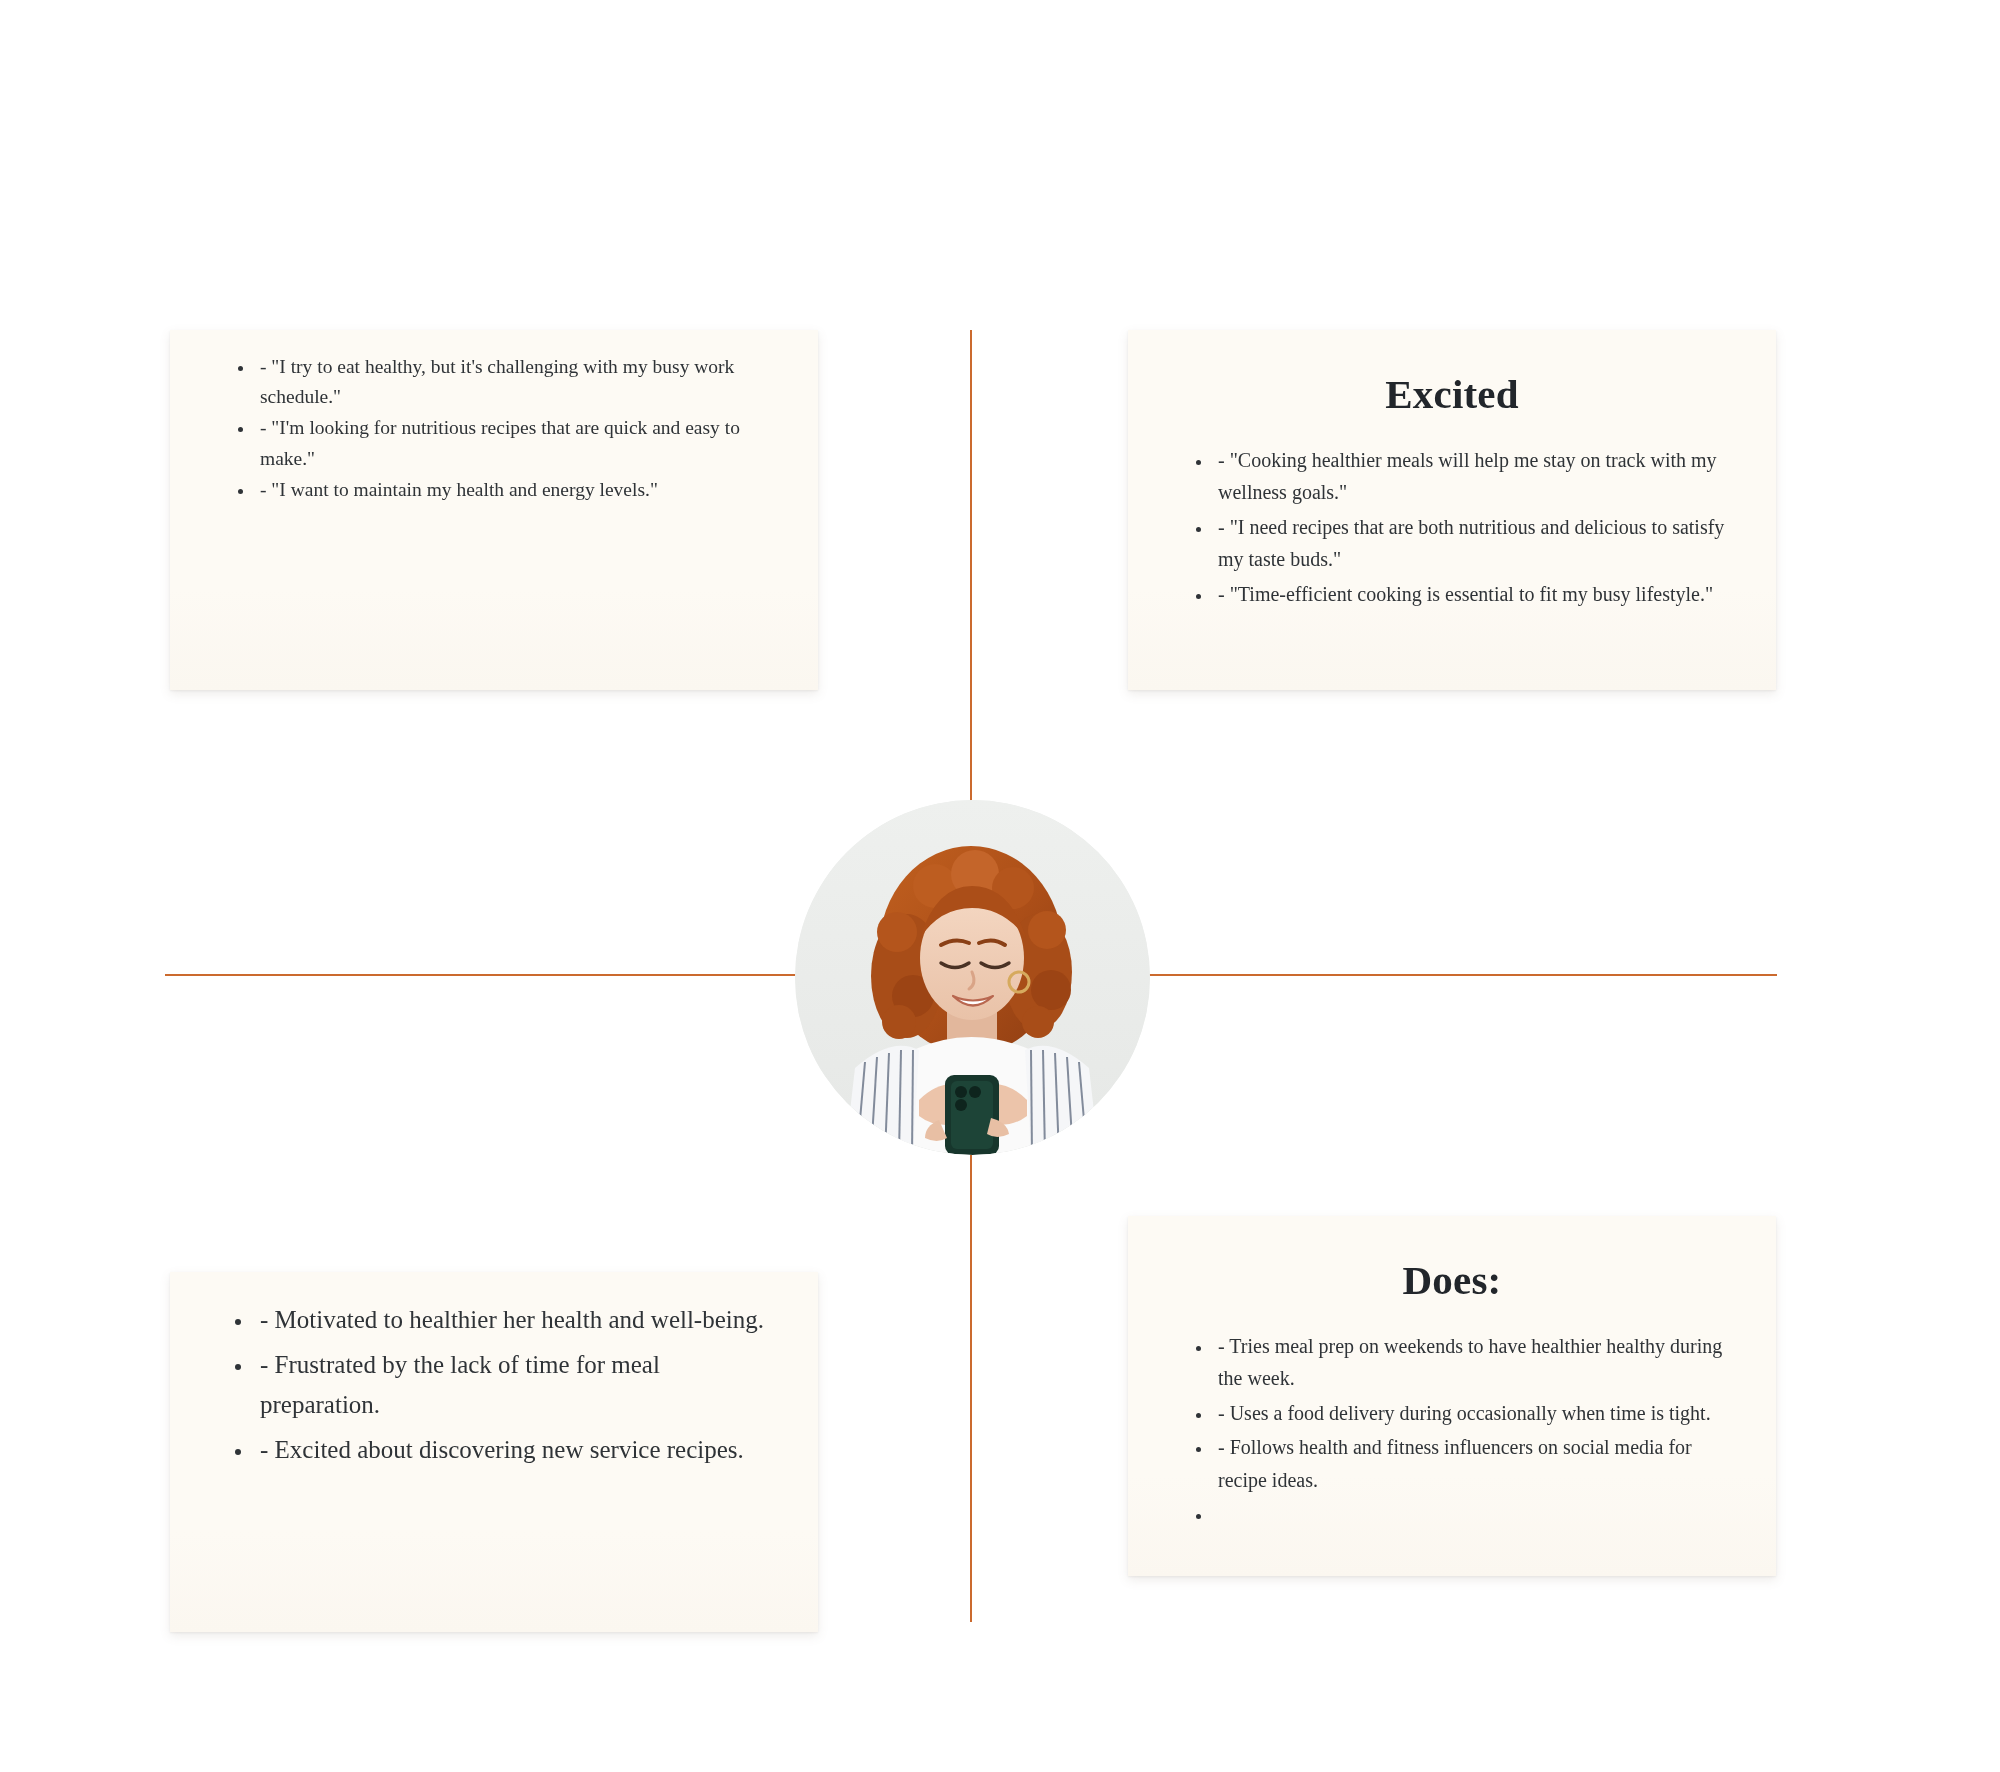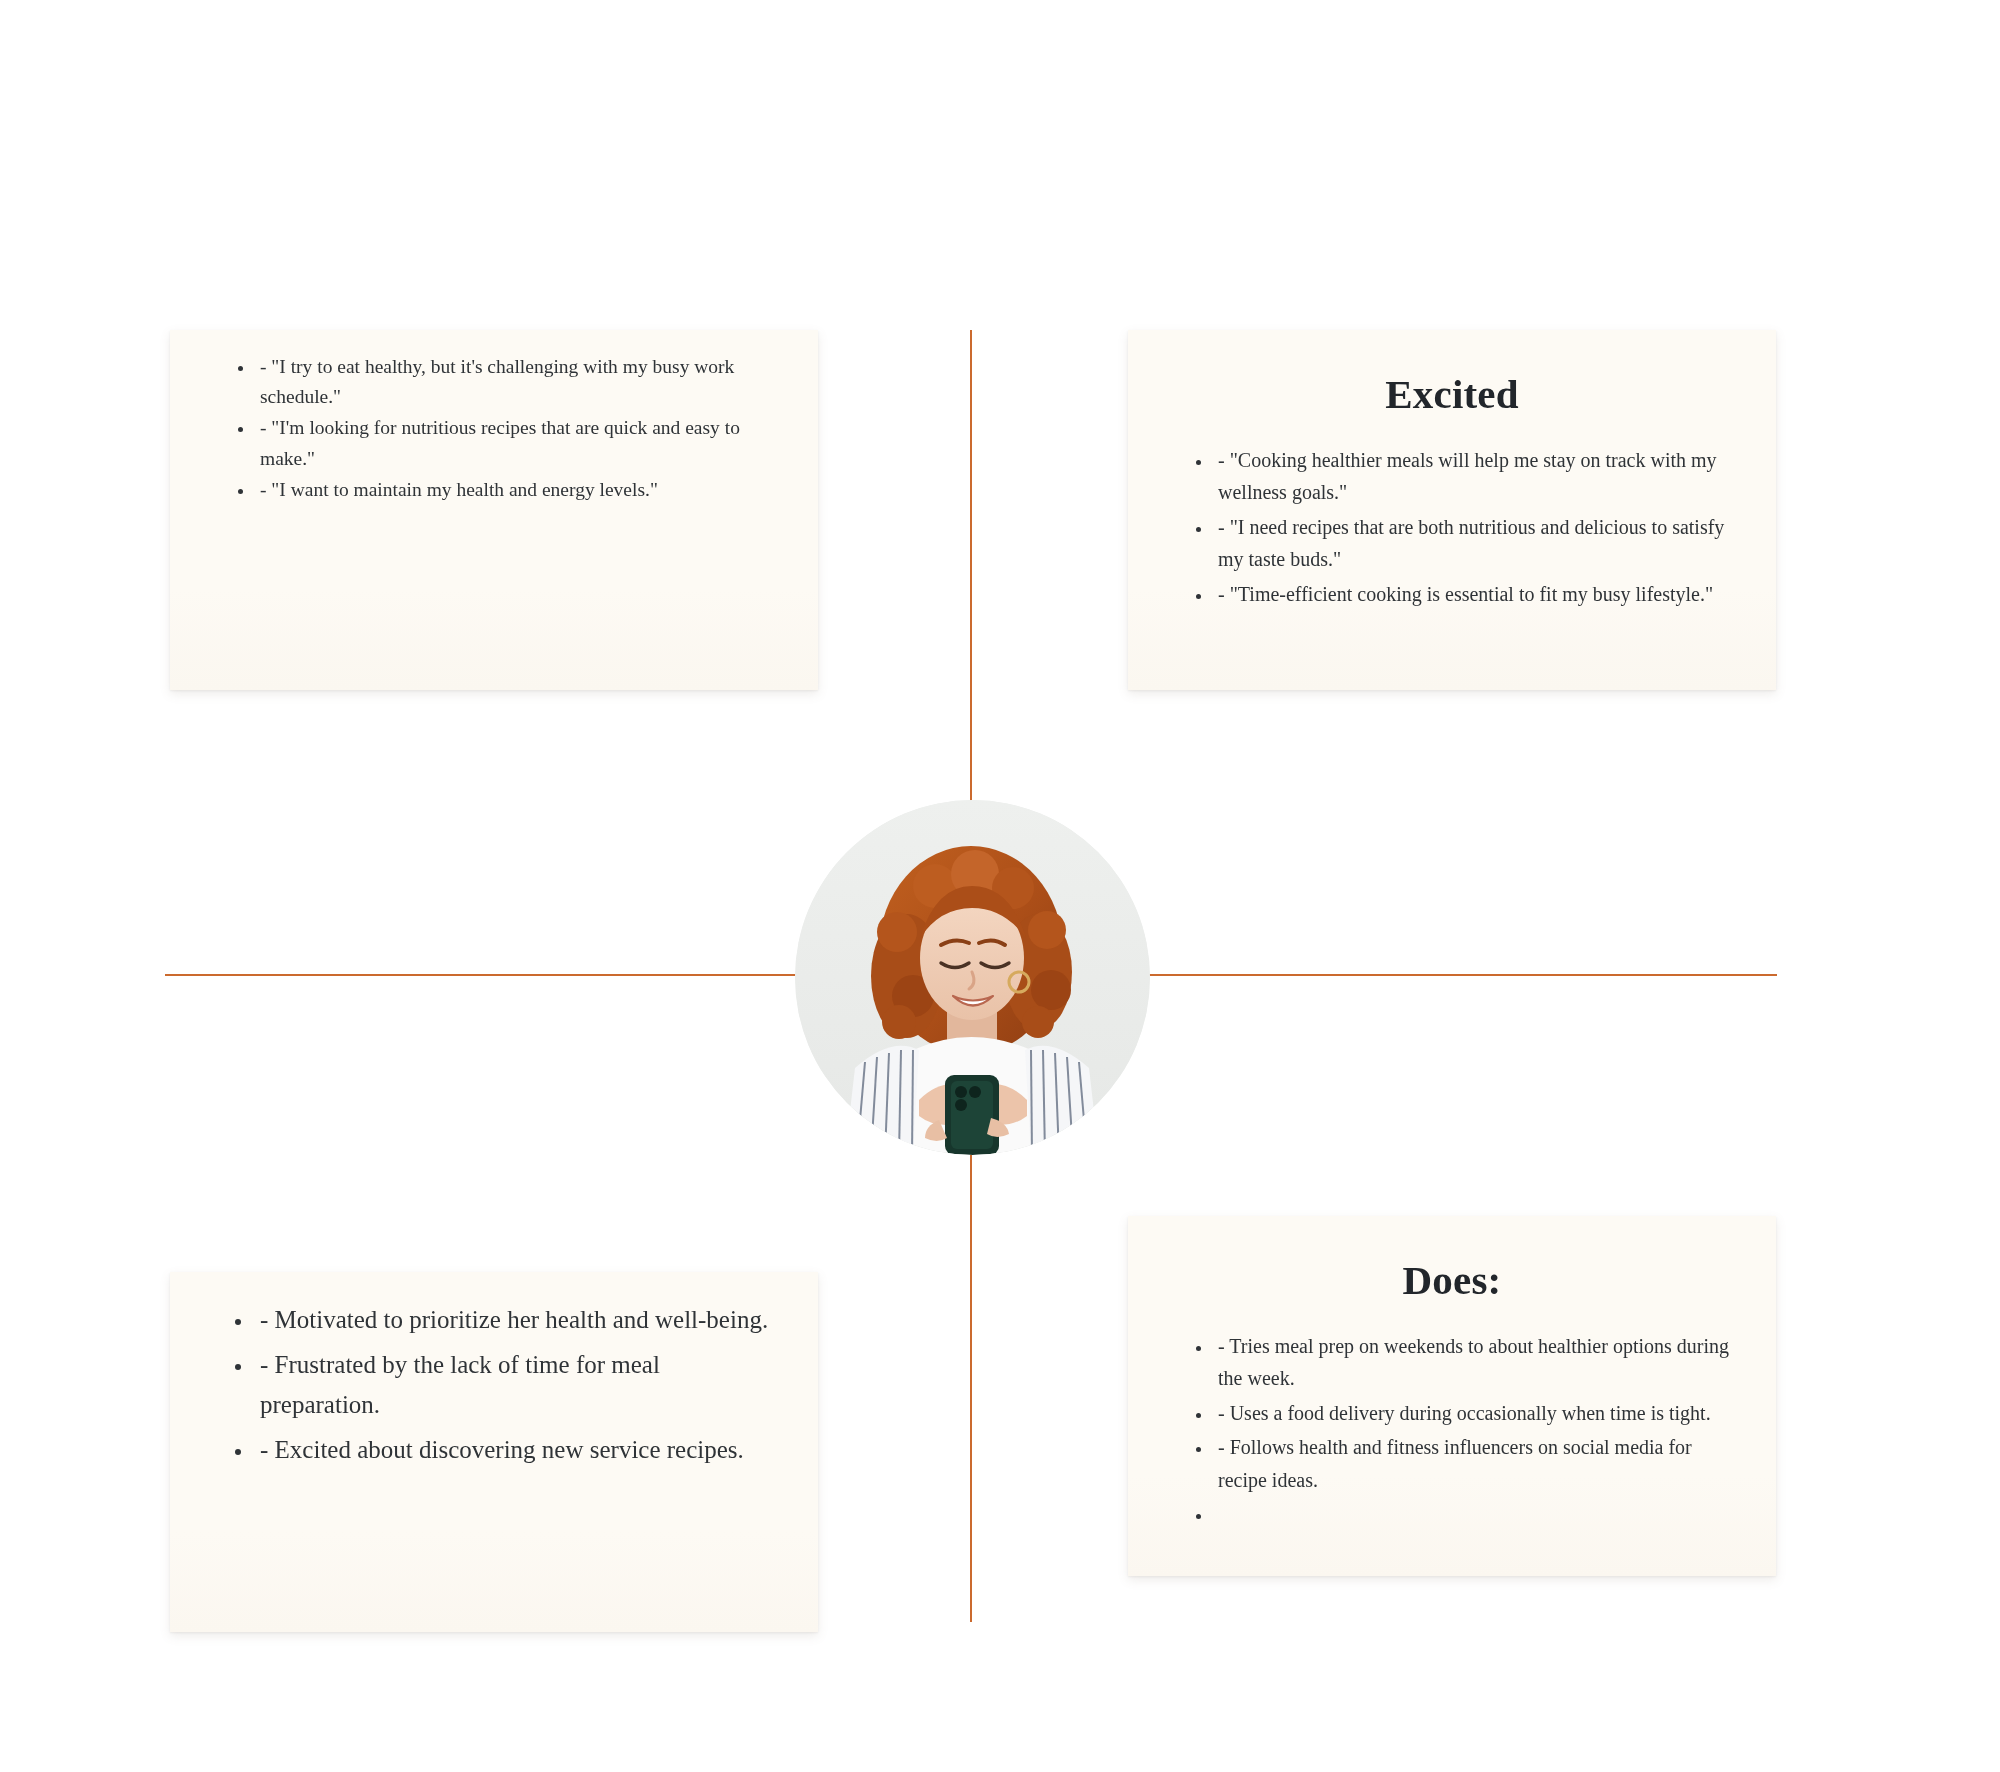--- a/index.html
+++ b/index.html
@@ -117,30 +117,30 @@
     <div class="card-title title-lg">Excited</div>
     <ul class="card-list list-md">
       <li>- "Cooking healthier meals will help me stay on track with my wellness goals."</li>
       <li>- "I need recipes that are both nutritious and delicious to satisfy my taste buds."</li>
       <li>- "Time-efficient cooking is essential to fit my busy lifestyle."</li>
     </ul>
   </div>
 
   <div class="card card-feels">
     <ul class="card-list list-lg">
-      <li>- Motivated to prioritize her health and well-being.</li>
+      <li>- Motivated to healthier her health and well-being.</li>
       <li>- Frustrated by the lack of time for meal preparation.</li>
       <li>- Excited about discovering new service recipes.</li>
     </ul>
   </div>
 
   <div class="card card-does">
     <div class="card-title title-lg">Does:</div>
     <ul class="card-list list-md">
-      <li>- Tries meal prep on weekends to about healthier options during the week.</li>
+      <li>- Tries meal prep on weekends to have healthier healthy during the week.</li>
       <li>- Uses a food delivery during occasionally when time is tight.</li>
       <li>- Follows health and fitness influencers on social media for recipe ideas.</li>
       <li class="empty-bullet"></li>
     </ul>
   </div>
 
   <div class="portrait">
     <svg viewBox="0 0 355 355" xmlns="http://www.w3.org/2000/svg" aria-hidden="true">
       <defs>
         <clipPath id="circ">

